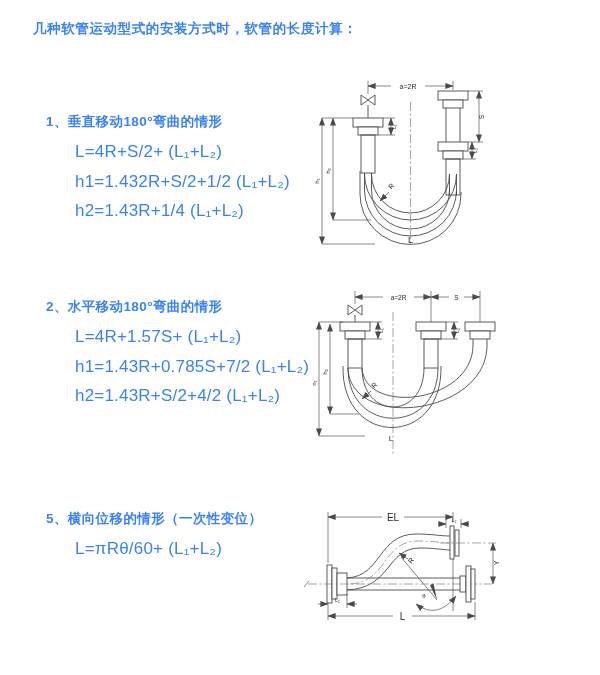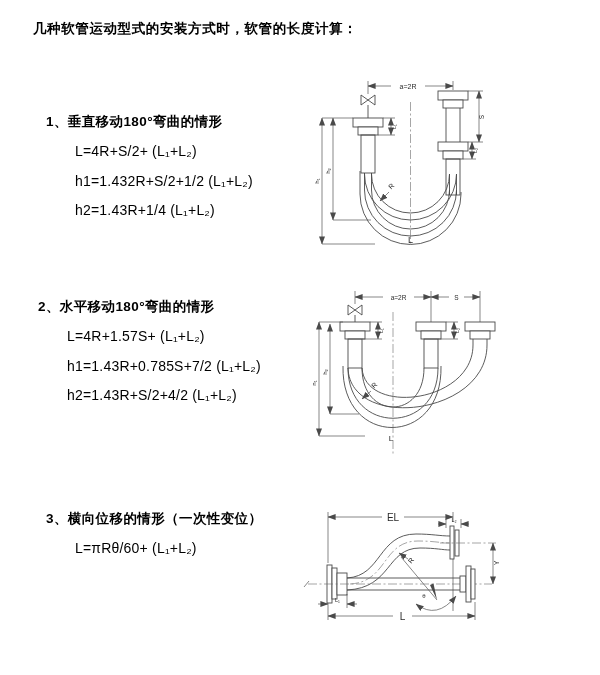--- a/index.html
+++ b/index.html
@@ -1,29 +1,29 @@
 <!DOCTYPE html>
 <html><head>
 <meta charset="utf-8">
 <style>
   html,body{margin:0;padding:0;background:#fff;}
   .page{
     position:relative;width:600px;height:675px;background:#ffffff;overflow:hidden;
-    font-family:"Liberation Sans","DejaVu Sans",sans-serif;color:#000000;
+    font-family:"Liberation Sans","DejaVu Sans",sans-serif;color:#3b82f6;
   }
   .title{
     position:absolute;left:33px;top:20px;font-size:13.5px;font-weight:700;letter-spacing:.6px;
   }
   .section{position:absolute;}
   #s1{left:46px;top:113px;}
-  #s2{left:38px;top:298px;}
+  #s2{left:46px;top:298px;}
   #s3{left:46px;top:510px;}
   .heading{font-size:13.5px;font-weight:700;letter-spacing:.4px;}
   .formulas{margin:6px 0 0 29px;}
-  .formula{font-size:14px;line-height:29.5px;white-space:pre;letter-spacing:.2px;}
+  .formula{font-size:17px;line-height:29.5px;white-space:pre;letter-spacing:.2px;}
   .diagram{position:absolute;}
   #d1{left:315px;top:78px;}
   #d2{left:313px;top:288px;}
   #d3{left:300px;top:508px;}
   svg{display:block;}
   svg text{font-family:"Liberation Sans","DejaVu Sans",sans-serif;fill:#2a2a2a;}
   .geo{stroke:#4a4a4a;stroke-width:.9;fill:none;}
   .thin{stroke:#555;stroke-width:.7;fill:none;}
   .cl{stroke:#6a6a6a;stroke-width:.6;fill:none;stroke-dasharray:9 2.5 2 2.5;}
   .flange{stroke:#4a4a4a;stroke-width:.9;fill:#ffffff;}
@@ -203,21 +203,21 @@
     <g>
       <path class="thin" d="M17,126 H46"></path>
       <line class="thin" x1="17" y1="36" x2="17" y2="126" marker-start="url(#m2)" marker-end="url(#m2)"></line>
       <text font-size="6" text-anchor="middle" transform="rotate(-90 13.5,84)" x="13.5" y="84">h₂</text>
     </g>
 
     <text x="78" y="153" font-size="8" text-anchor="middle">L</text>
   </svg>
 
   <div class="section" id="s3">
-    <div class="heading">3、横向位移的情形（一次性变位）</div>
+    <div class="heading">5、横向位移的情形（一次性变位）</div>
     <div class="formulas">
       <div class="formula">L=πRθ/60+ (L₁+L₂)</div>
     </div>
   </div>
 
   <svg class="diagram" id="d3" width="205" height="122" viewBox="0 0 205 122">
     <defs>
       <marker id="m3" markerUnits="userSpaceOnUse" markerWidth="8" markerHeight="6" refX="7.6" refY="3" orient="auto-start-reverse">
         <path d="M0,0 L8,3 L0,6 Z" fill="#4a4a4a"></path>
       </marker>

